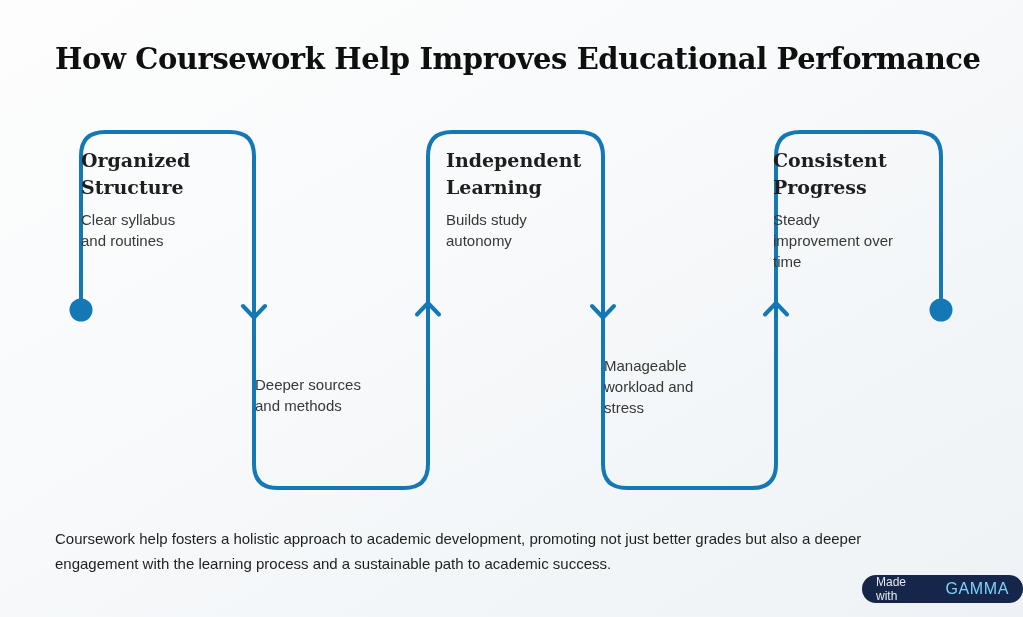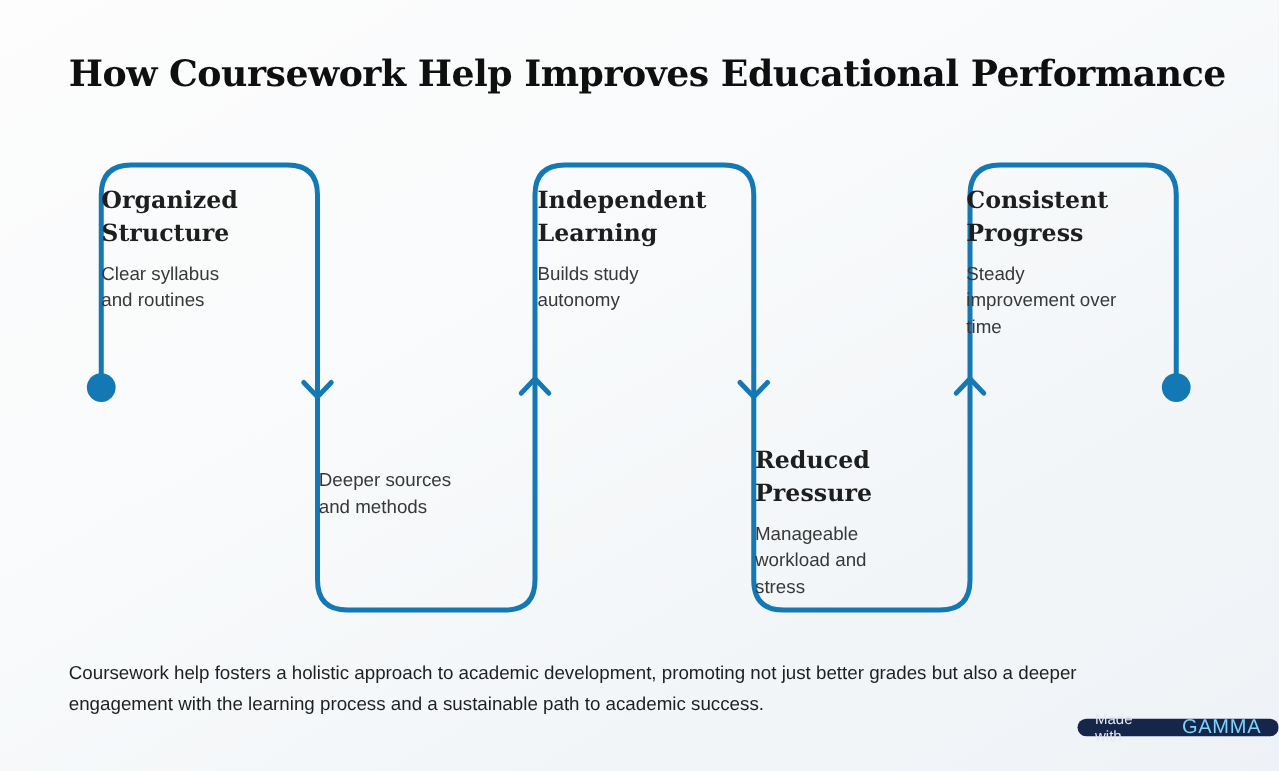--- a/index.html
+++ b/index.html
@@ -63,21 +63,21 @@
     margin: 0;
     font-size: 15px;
     line-height: 25px;
     color: #1f1f1f;
     white-space: pre-line;
   }
   .gamma-badge {
     position: absolute;
     left: 862px;
     top: 575px;
-    height: 14px;
+    height: 28px;
     padding: 0 14px;
     display: flex;
     align-items: center;
     gap: 23px;
     background: #16264b;
     border-radius: 14px;
     cursor: pointer;
     box-sizing: border-box;
   }
   .gamma-badge .prefix {
@@ -113,30 +113,28 @@
 Structure</h3>
     <p class="step-desc">Clear syllabus
 and routines</p>
   </div>
 
   <div class="step" style="left:341px; top:374px">
     <p class="step-desc">Deeper sources
 and methods</p>
   </div>
 
-  <div class="step" style="left:516px; top:147px">
+  <div class="step" style="left:532px; top:147px">
     <h3 class="step-title">Independent
 Learning</h3>
     <p class="step-desc">Builds study
 autonomy</p>
   </div>
 
   <div class="step" style="left:690px; top:355px">
-    <h3 class="step-title">Reduced
-Pressure</h3>
     <p class="step-desc">Manageable
 workload and
 stress</p>
   </div>
 
   <div class="step" style="left:859px; top:147px">
     <h3 class="step-title">Consistent
 Progress</h3>
     <p class="step-desc">Steady
 improvement over

